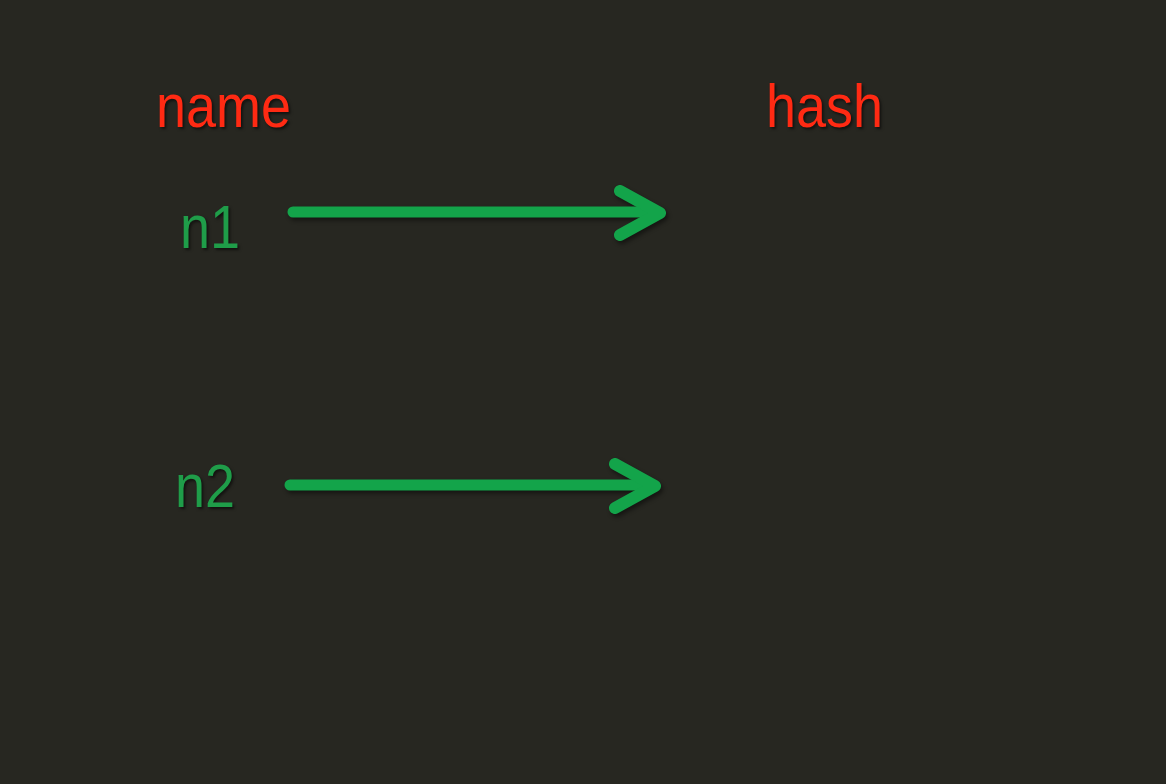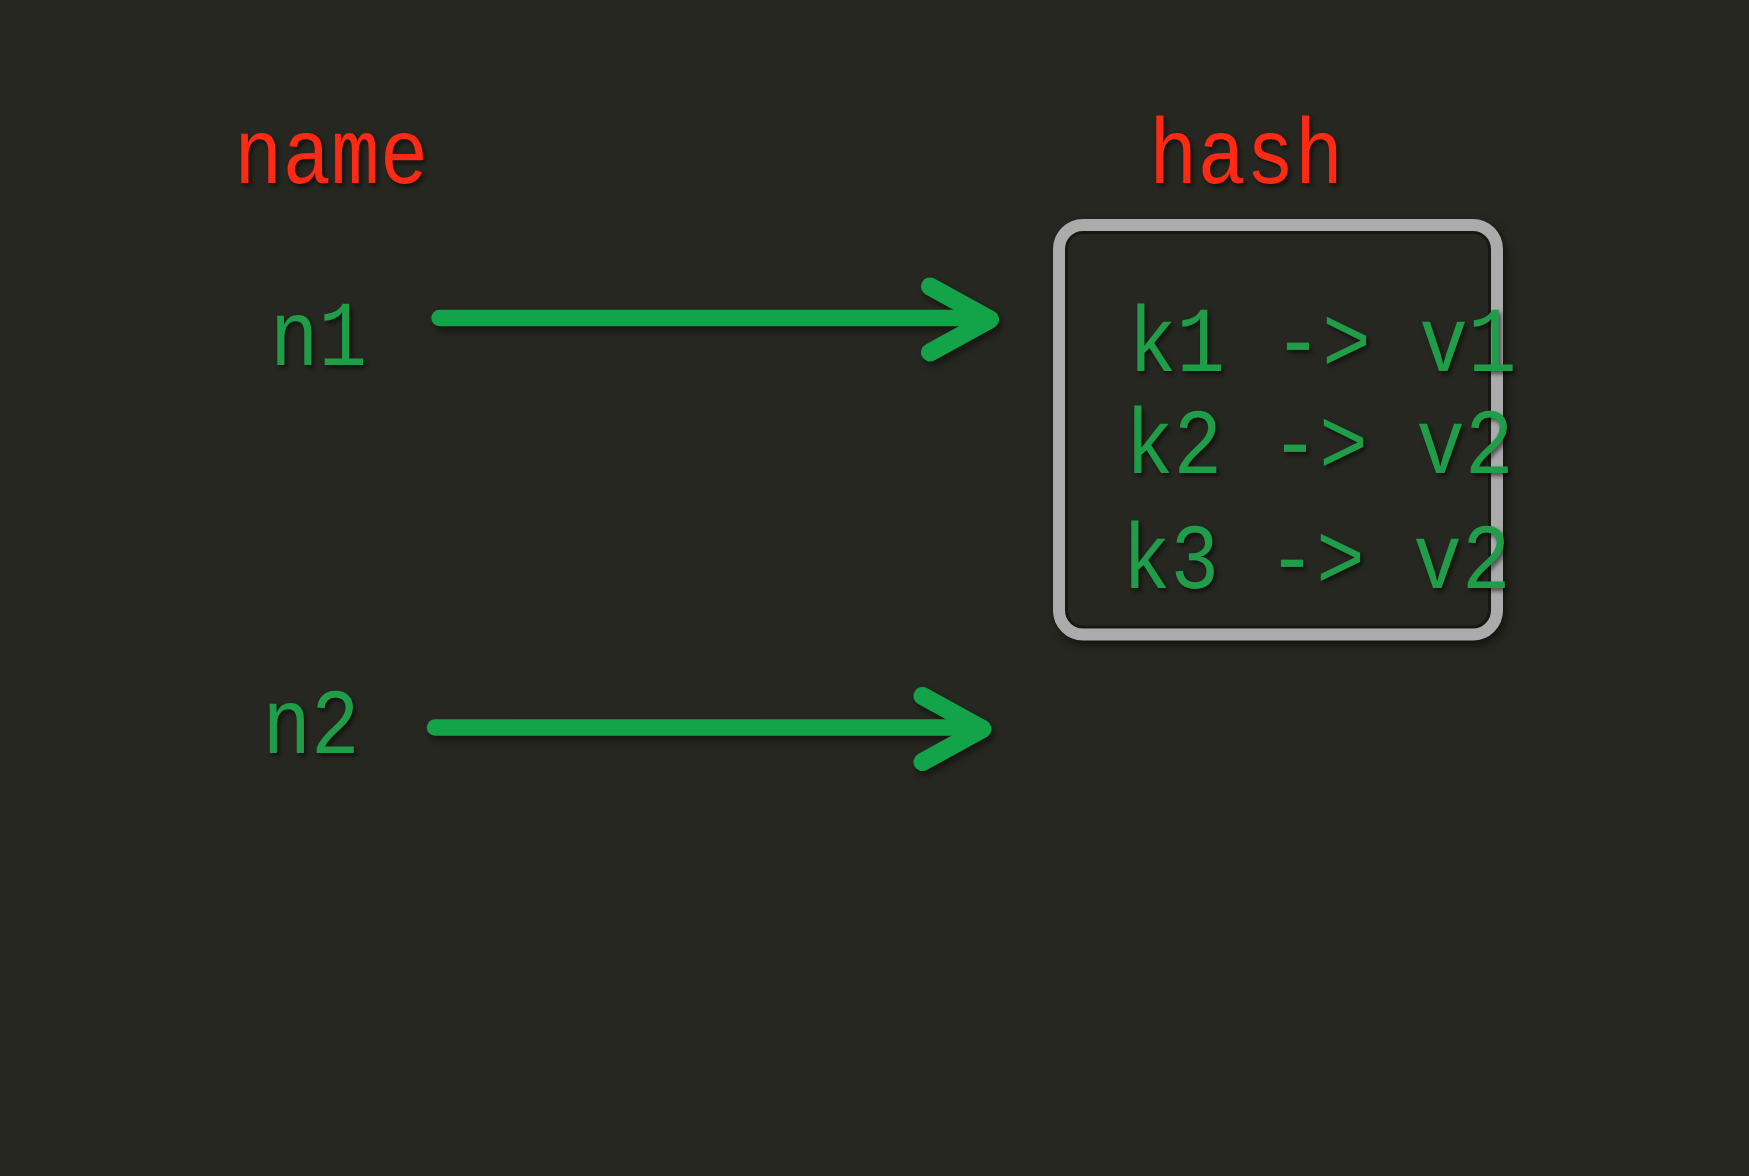--- a/index.html
+++ b/index.html
@@ -2,21 +2,21 @@
 <html><head>
 <meta charset="utf-8">
 <style>
   html, body { margin: 0; padding: 0; background: #272721; }
   .canvas {
     position: relative;
     width: 1166px;
     height: 784px;
     background: #272721;
     overflow: hidden;
-    font-family: Liberation Mono, monospace;
+    font-family: Liberation Sans, sans-serif;
   }
   .txt {
     position: absolute;
     white-space: nowrap;
     font-size: 62px;
     line-height: 1;
     transform: scaleX(0.87);
     transform-origin: 0 0;
     text-shadow: 2px 2px 3px rgba(0,0,0,0.55);
   }
@@ -59,20 +59,15 @@
   <svg class="arrow a1" width="392" height="66" viewBox="0 0 392 66">
     <line x1="11" y1="32" x2="366" y2="32" stroke-width="11" stroke-linecap="round" stroke="#13a44a"></line>
     <polyline points="338,11 378,33 338,55" fill="none" stroke-width="12" stroke-linecap="round" stroke-linejoin="round" stroke="#13a44a"></polyline>
   </svg>
 
   <svg class="arrow a2" width="392" height="66" viewBox="0 0 392 66">
     <line x1="12" y1="33" x2="365" y2="33" stroke-width="11" stroke-linecap="round" stroke="#13a44a"></line>
     <polyline points="337,12 377,34 337,56" fill="none" stroke-width="12" stroke-linecap="round" stroke-linejoin="round" stroke="#13a44a"></polyline>
   </svg>
 
-  <div class="hashbox b1">
-    <div class="txt entry e0">k1 -&gt; v1</div>
-    <div class="txt entry e1">k2 -&gt; v2</div>
-    <div class="txt entry e2">k3 -&gt; v2</div>
-  </div>
 
 
 </div>
 
 </body></html>

